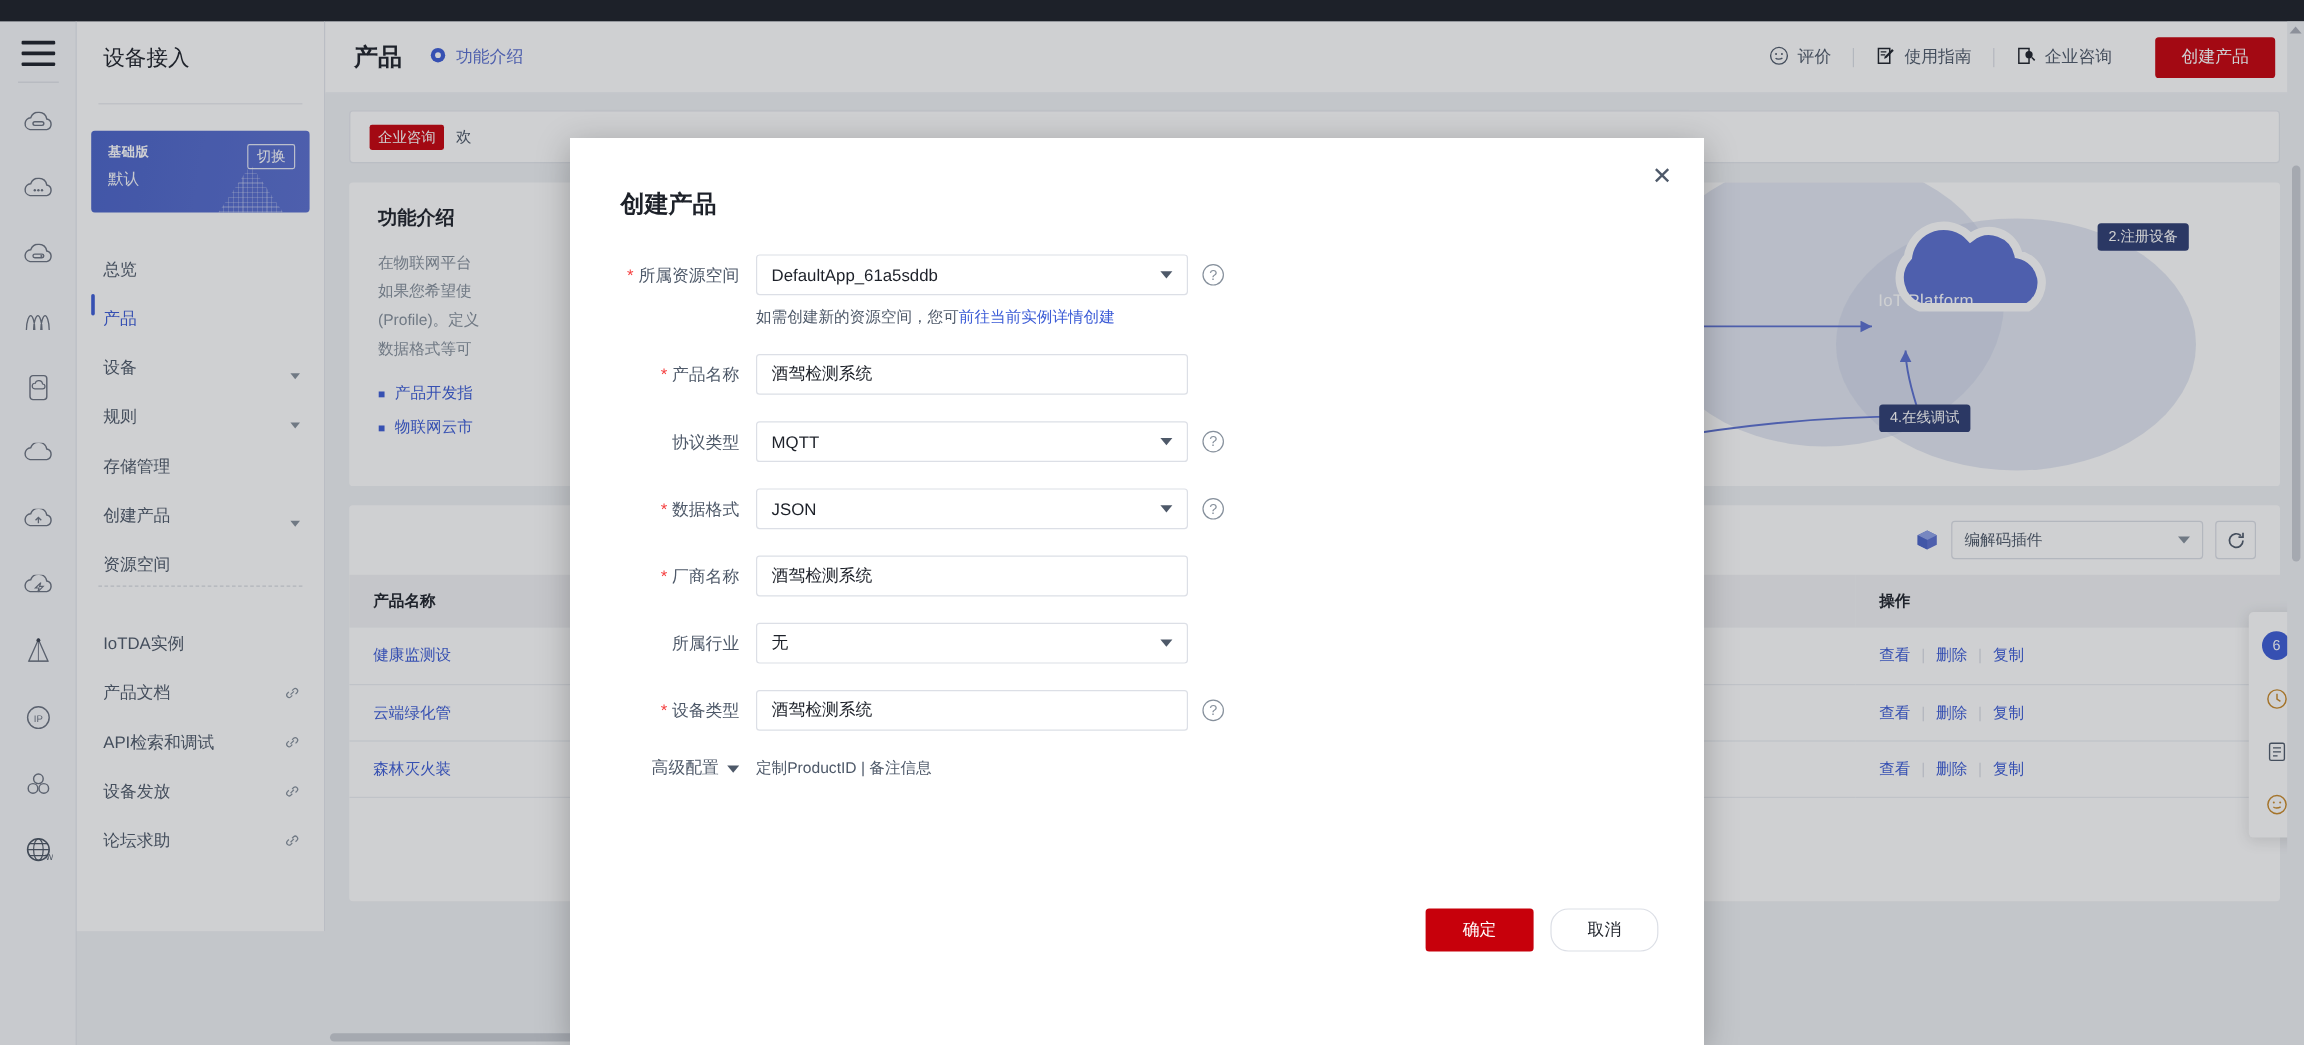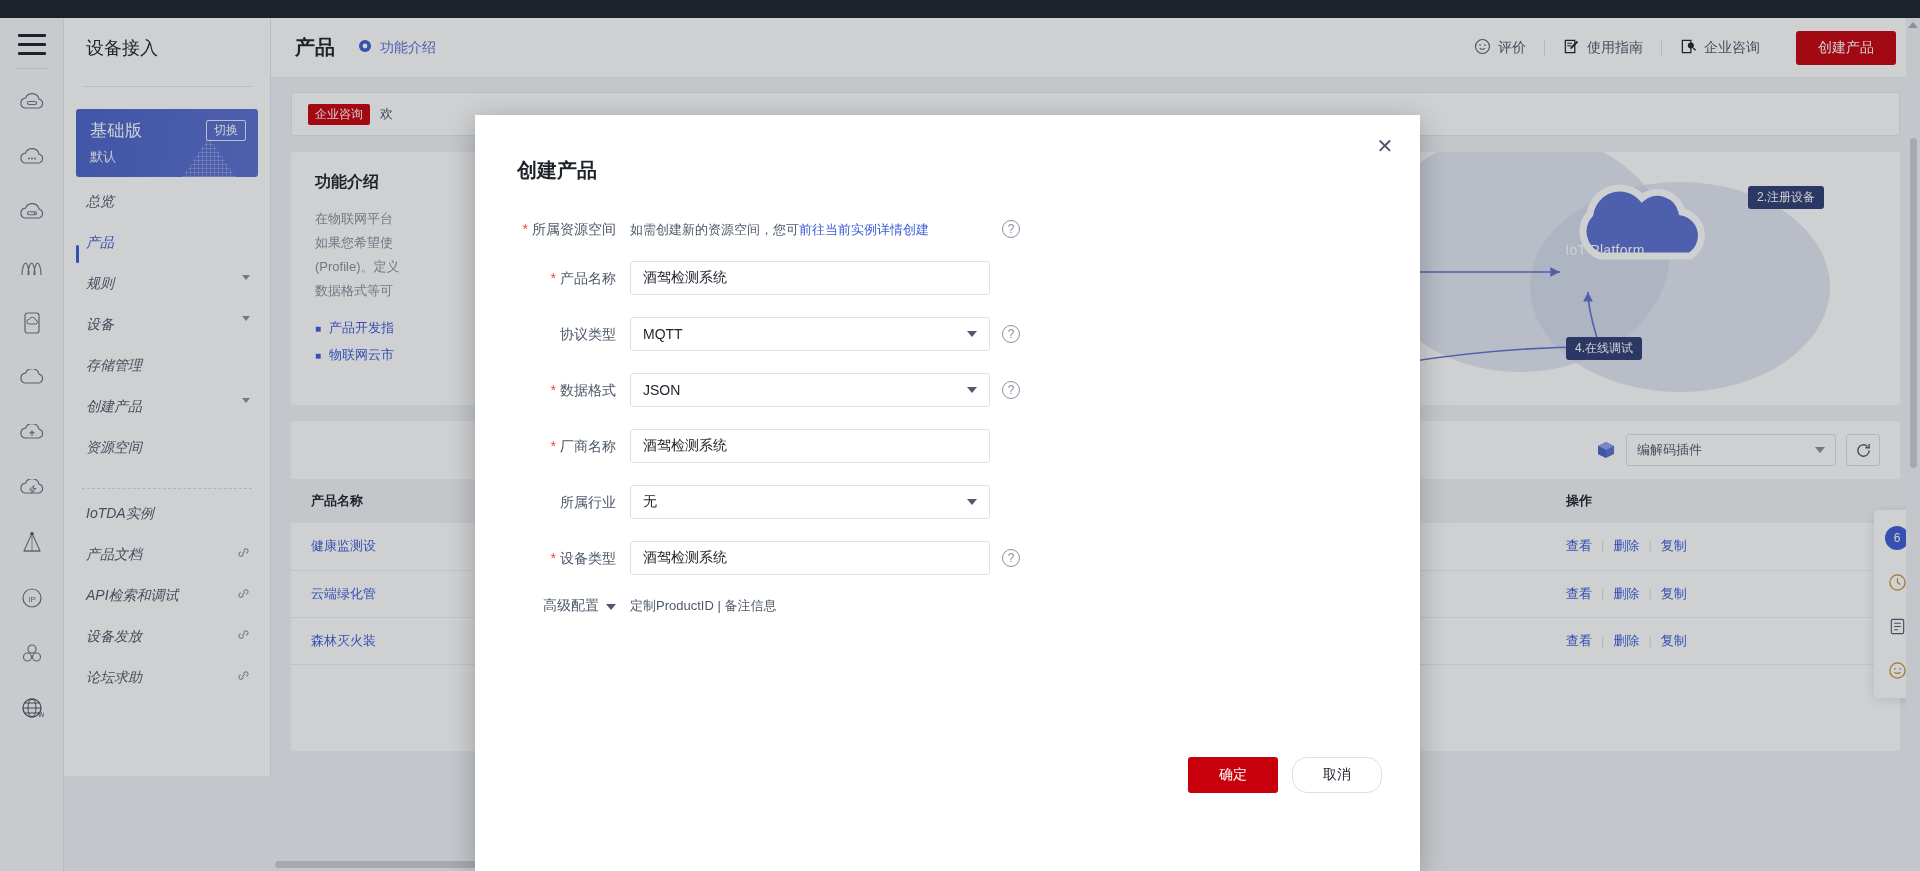--- a/index.html
+++ b/index.html
@@ -43,31 +43,31 @@
     background: linear-gradient(100deg,#4a63c8 0%,#5a6fd0 100%);
     color: #fff; position: relative; overflow: hidden; padding: 10px 14px;
   }
   .plan-card:after{
     content:""; position:absolute; right:14px; bottom:-12px; width:70px; height:52px;
     background:
       repeating-linear-gradient(90deg, rgba(255,255,255,.22) 0 1px, transparent 1px 4px),
       repeating-linear-gradient(0deg, rgba(255,255,255,.22) 0 1px, transparent 1px 4px);
     clip-path: polygon(50% 0, 100% 100%, 0 100%);
   }
-  .plan-name { font-size: 17px; font-weight: 400; letter-spacing:.5px;}
+  .plan-name { font-size: 11px; font-weight: 700; letter-spacing:.5px;}
   .plan-sub { font-size: 13px; margin-top: 6px; opacity:.95;}
   .plan-switch {
     position: absolute; right: 12px; top: 11px; font-size: 12px;
     border: 1px solid rgba(255,255,255,.85); border-radius: 2px;
     padding: 1px 7px; cursor: pointer;
   }
   .nav-list { margin-top: 16px; }
   .nav-item {
-    height: 41px; display: flex; align-items: flex-start; padding-left: 22px;
-    font-size: 14px; color: #4e5969; cursor: pointer; position: relative; font-style: italic;
+    height: 41px; display: flex; align-items: flex-end; padding-left: 22px;
+    font-size: 14px; color: #4e5969; cursor: pointer; position: relative;
   }
   .nav-item.active { color: #3b5bd6; }
   .nav-item.active:before {
     content:""; position:absolute; left:12px; top:11px; width:3px; height:18px;
     background:#3b5bd6; border-radius:2px;
   }
   .nav-item .caret {
     position:absolute; right:20px; width:0;height:0;
     border-left:4px solid transparent;border-right:4px solid transparent;
     border-top:5px solid #86909c;
@@ -344,25 +344,25 @@
     </div>
 
     <div class="nav-list" id="nav-list-1">
         <div class="nav-item">
           <span>总览</span>
         </div>
         <div class="nav-item active">
           <span>产品</span>
         </div>
         <div class="nav-item">
+          <span>设备</span>
+          <span class="caret"></span>
+        </div>
+        <div class="nav-item">
           <span>规则</span>
-          <span class="caret"></span>
-        </div>
-        <div class="nav-item">
-          <span>设备</span>
           <span class="caret"></span>
         </div>
         <div class="nav-item">
           <span>存储管理</span>
         </div>
         <div class="nav-item">
           <span>创建产品</span>
           <span class="caret"></span>
         </div>
         <div class="nav-item">
@@ -582,20 +582,24 @@
   </div>
 
   <div class="overlay"></div>
   <div class="modal">
     <div class="modal-close">✕</div>
     <div class="modal-title">创建产品</div>
     <div class="form" id="form">
         <div class="frow">
           <div class="flabel"><span class="req">*</span><span>所属资源空间</span></div>
           <div class="fctl">
+            <div class="fselect">
+              <span>DefaultApp_61a5sddb</span>
+              <span class="ar"></span>
+            </div>
             <div class="hint"><span>如需创建新的资源空间，您可</span><a>前往当前实例详情创建</a></div>
           </div>
           <div class="helpic">?</div>
         </div>
         <div class="frow">
           <div class="flabel"><span class="req">*</span><span>产品名称</span></div>
           <div class="fctl"><input class="finput" type="text" value="酒驾检测系统" style=""></div>
         </div>
         <div class="frow">
           <div class="flabel"><span>协议类型</span></div>

